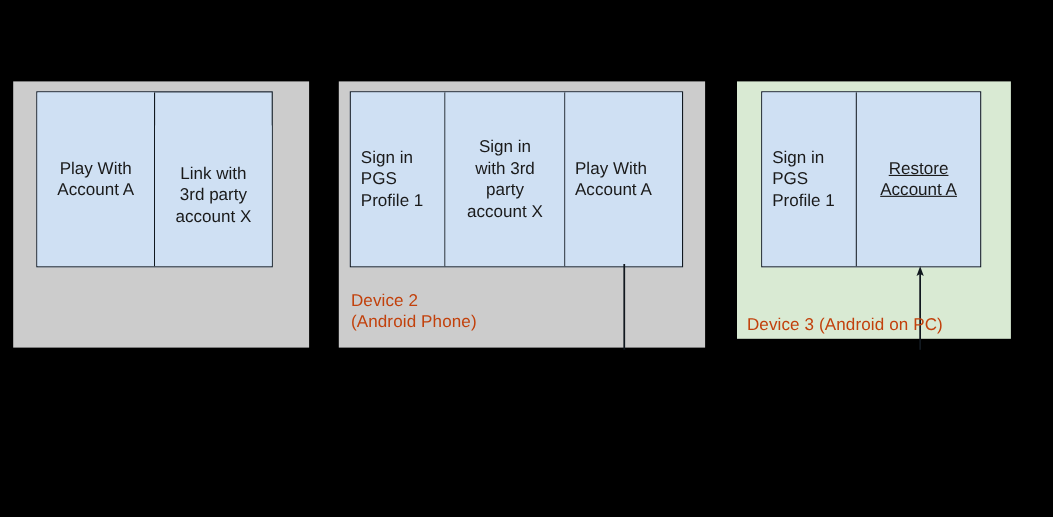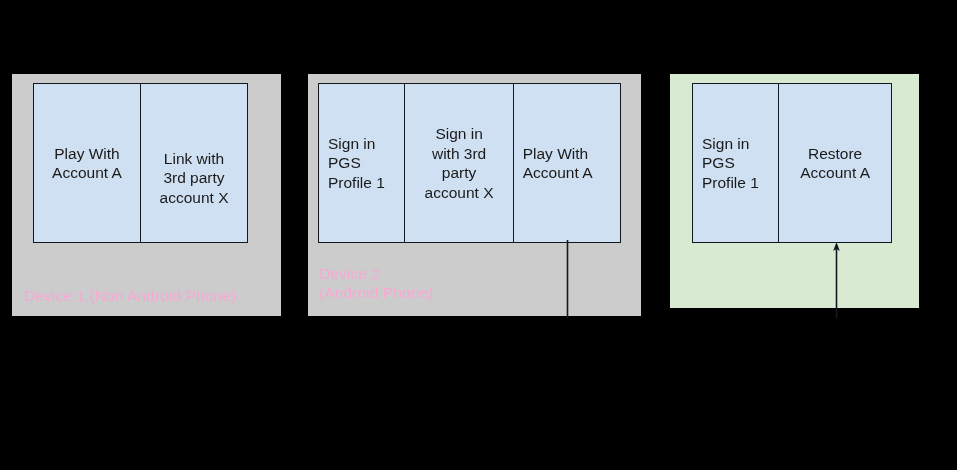--- a/index.html
+++ b/index.html
@@ -18,21 +18,21 @@
 
   .device-panel {
     position: absolute;
     box-sizing: border-box;
   }
   .panel-gray  { background: #cccccc; }
   .panel-green { background: #d9ead3; }
 
   .panel-label {
     position: absolute;
-    color: #f9a8d4;
+    color: #c2410c;
     font-size: 15.5px;
     line-height: 19px;
     white-space: pre-line;
     letter-spacing: 0.1px;
   }
 
   .step-row {
     position: absolute;
     display: flex;
     box-sizing: border-box;
@@ -74,21 +74,20 @@
       <span>Play With
 Account A</span>
     </div>
     <div class="step-box align-center" style="width:107px;margin-top:30px;">
       <span>Link with
 3rd party
 account X</span>
     </div>
   </div>
 
-  <div class="panel-label" style="left:24px; top:286px; width:250px;">Device 1 (Non Android Phone)</div>
 
   <div class="device-panel panel-gray" style="left:308px; top:74px; width:333px; height:242px;">
   </div>
 
   <div class="step-row" style="left:318px; top:83px; width:303px; height:160px;">
     <div class="step-box align-left" style="width:87px;">
       <span>Sign in
 PGS
 Profile 1</span>
     </div>
@@ -113,25 +112,26 @@
 
   <div class="device-panel panel-green" style="left:670px; top:74px; width:249px; height:234px;">
   </div>
 
   <div class="step-row" style="left:692px; top:83px; width:200px; height:160px;">
     <div class="step-box align-left" style="width:87px;">
       <span>Sign in
 PGS
 Profile 1</span>
     </div>
-    <div class="step-box align-center" style="width:113px;">
+    <div class="step-box align-center" style="width:113px;text-decoration:underline;">
       <span>Restore
 Account A</span>
     </div>
   </div>
 
   <svg class="connector" style="left:826px; top:240px; width:24px; height:80px;" viewBox="0 0 24 80">
     <line x1="10.5" y1="78" x2="10.5" y2="7" stroke="#11181f" stroke-width="1.6"></line>
     <polygon points="10.5,2 7.2,11 10.5,9 13.8,11" fill="#11181f"></polygon>
   </svg>
 
+  <div class="panel-label" style="left:679px; top:286px; width:240px;">Device 3 (Android on PC)</div>
 
 </div>
 
 </body></html>

